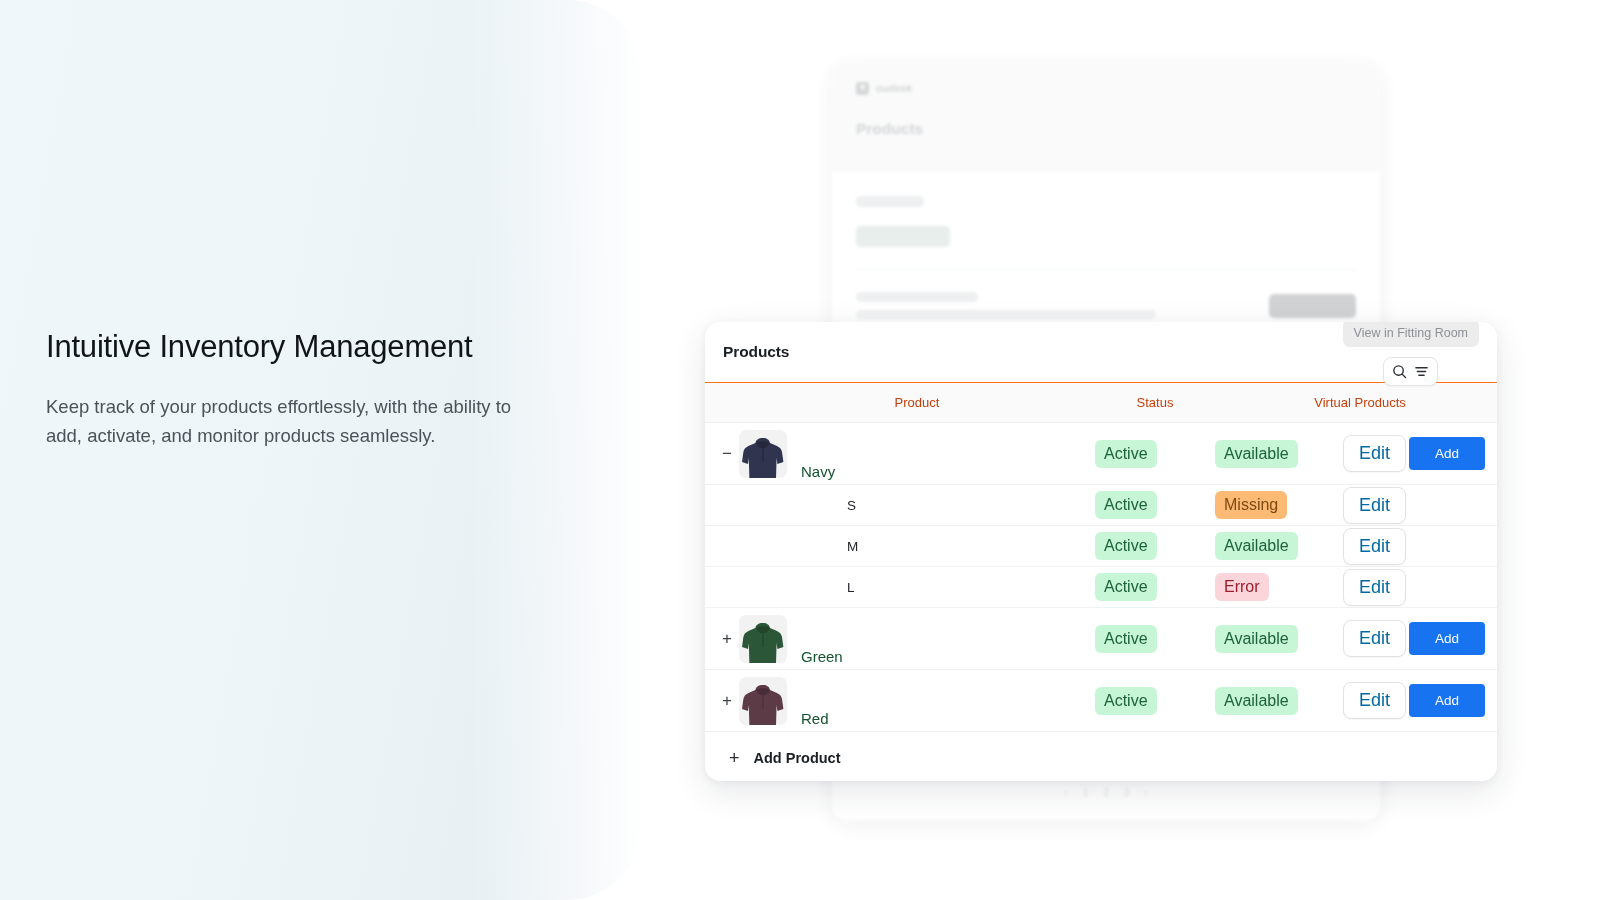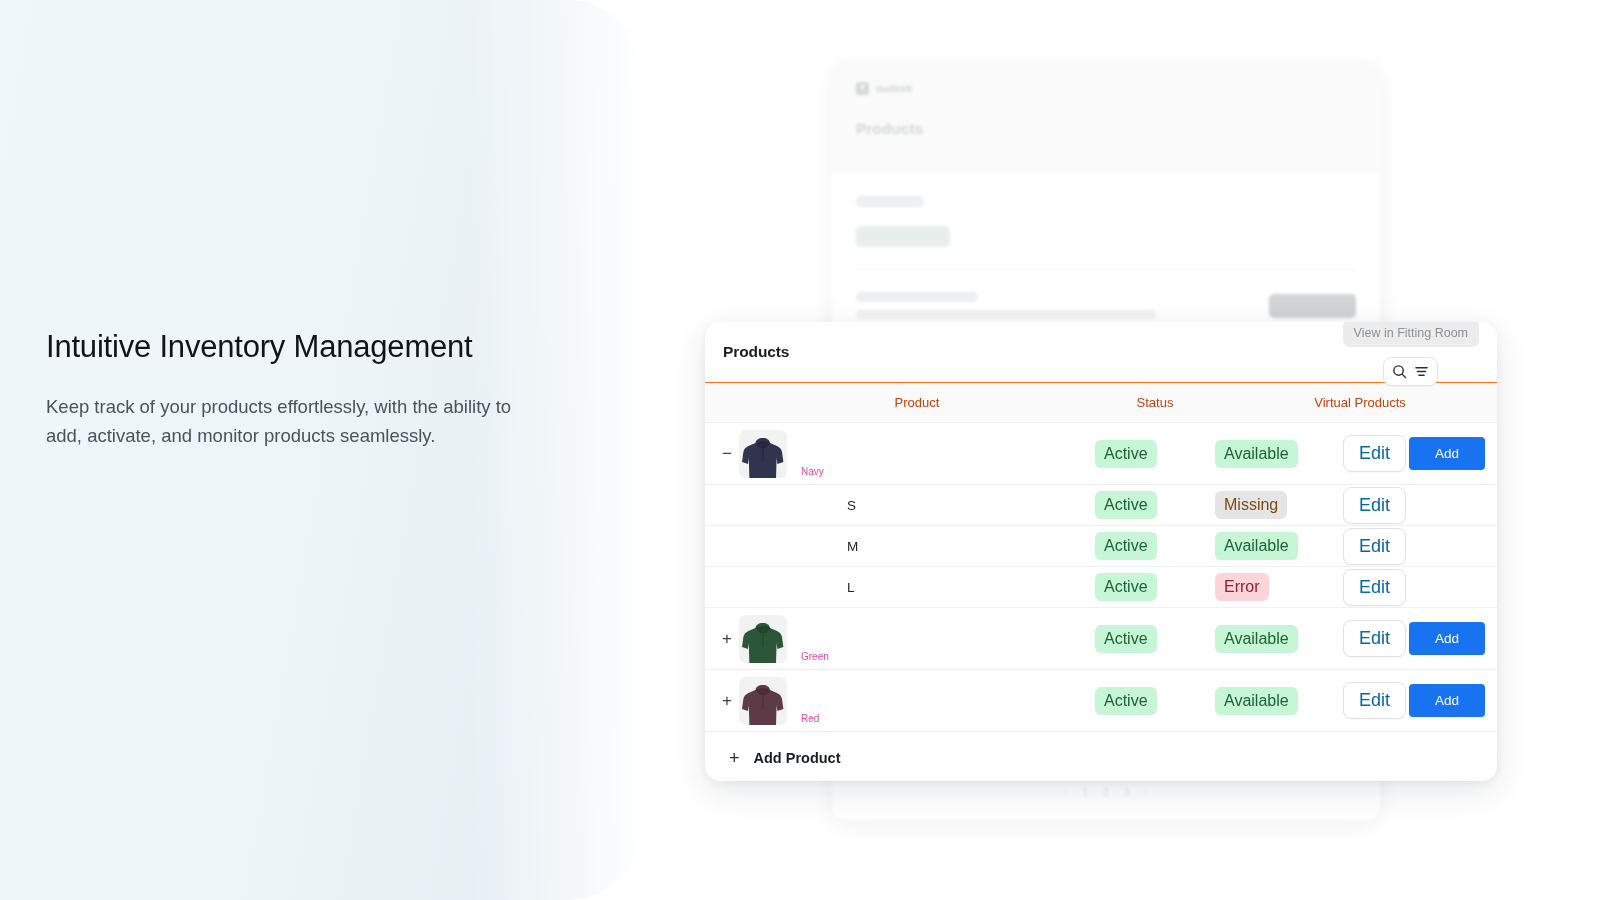--- a/index.html
+++ b/index.html
@@ -187,34 +187,34 @@
   .product-cell { display: flex; align-items: center; gap: 14px; }
   .thumb {
     width: 48px; height: 48px;
     border-radius: 7px;
     background: #f2f2f3;
     position: relative;
     overflow: hidden;
     flex: none;
   }
   .hoodie { position: absolute; left: 50%; top: 5px; transform: translateX(-50%); }
-  .product-name { font-size: 10px; color: #ec4899; margin-top: 36px; }
+  .product-name { font-size: 15px; color: #14532d; margin-top: 36px; }
   .size-name { font-size: 13.5px; color: #22262b; padding-left: 108px; }
 
   .badge {
     display: inline-block;
     font-size: 16px;
     padding: 4px 9px;
     border-radius: 6px;
     font-weight: 400;
     line-height: 1.25;
   }
   .b-active    { background: #c6f6d5; color: #1d6238; }
   .b-available { background: #c6f6d5; color: #1d6238; }
-  .b-missing   { background: #e5e5e5; color: #7d4a12; }
+  .b-missing   { background: #fdba74; color: #7d4a12; }
   .b-error     { background: #fbd5da; color: #9b1c2a; }
 
   .btn-edit {
     background: #ffffff;
     border: 1px solid #e0e2e4;
     border-radius: 8px;
     color: #0369a1;
     font-size: 18px;
     font-family: inherit;
     padding: 7px 15px;

